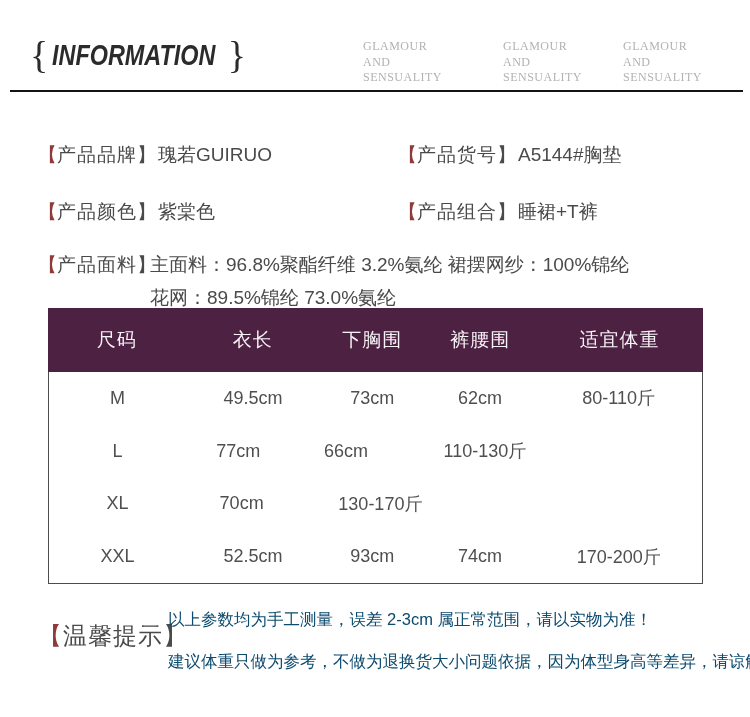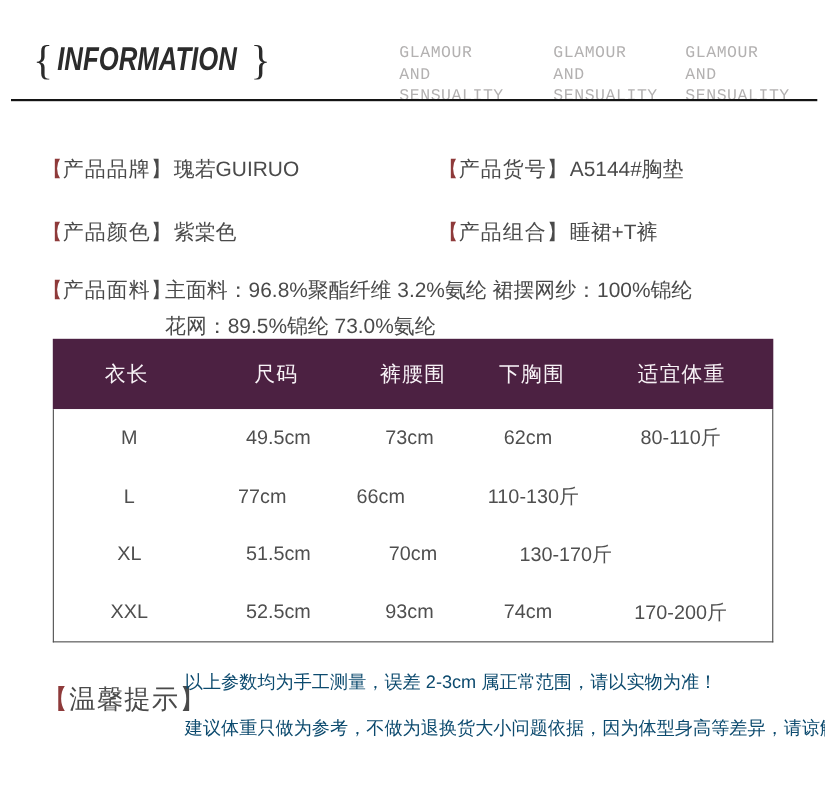--- a/index.html
+++ b/index.html
@@ -26,22 +26,22 @@
     display:inline-block;
     font-size:30px;font-weight:700;font-style:italic;
     letter-spacing:0px;line-height:1;
     margin:0 4px;
     transform:scaleX(0.78);transform-origin:left center;
     color:#2b2b2b;
   }
   .brace-right{margin-left:-38px;}
   .tagline{
     position:absolute;top:39px;
-    font-family:Liberation Mono, monospace;
-    font-size:15px;line-height:1.3;
+    font-family:Liberation Serif, serif;
+    font-size:12px;line-height:1.3;
     letter-spacing:0.5px;
     color:#b3b1b1;text-transform:uppercase;
     white-space:nowrap;
   }
   .tagline span{display:block;}
   .tag1{left:363px;}
   .tag2{left:503px;}
   .tag3{left:623px;}
   .hdr-rule{
     position:absolute;left:10px;top:90px;
@@ -148,43 +148,42 @@
   </div>
 
   <div class="field pos-fabric-label">
     <span class="lb">【</span><span class="f-label">产品面料</span><span class="rb">】</span>
   </div>
   <div class="fabric-line fabric-1">主面料：96.8%聚酯纤维 3.2%氨纶 裙摆网纱：100%锦纶</div>
   <div class="fabric-line fabric-2">花网：89.5%锦纶 73.0%氨纶</div>
 
   <div class="size-table">
     <div class="thead">
+      <div class="tcell c0">尺码</div>
       <div class="tcell c1">衣长</div>
-      <div class="tcell c0">尺码</div>
+      <div class="tcell c2">下胸围</div>
       <div class="tcell c3">裤腰围</div>
-      <div class="tcell c2">下胸围</div>
       <div class="tcell c4">适宜体重</div>
     </div>
     <div class="tbody">
       <div class="trow">
         <div class="tcell c0">M</div>
         <div class="tcell c1">49.5cm</div>
         <div class="tcell c2">73cm</div>
         <div class="tcell c3">62cm</div>
         <div class="tcell c4">80-110斤</div>
       </div>
       <div class="trow">
         <div class="tcell c0">L</div>
         <div class="tcell c2">77cm</div>
         <div class="tcell c3">66cm</div>
         <div class="tcell c4">110-130斤</div>
       </div>
       <div class="trow">
         <div class="tcell c0">XL</div>
-        <div class="tcell c1">51.5cm</div>
         <div class="tcell c3">70cm</div>
         <div class="tcell c4">130-170斤</div>
       </div>
       <div class="trow">
         <div class="tcell c0">XXL</div>
         <div class="tcell c1">52.5cm</div>
         <div class="tcell c2">93cm</div>
         <div class="tcell c3">74cm</div>
         <div class="tcell c4">170-200斤</div>
       </div>

